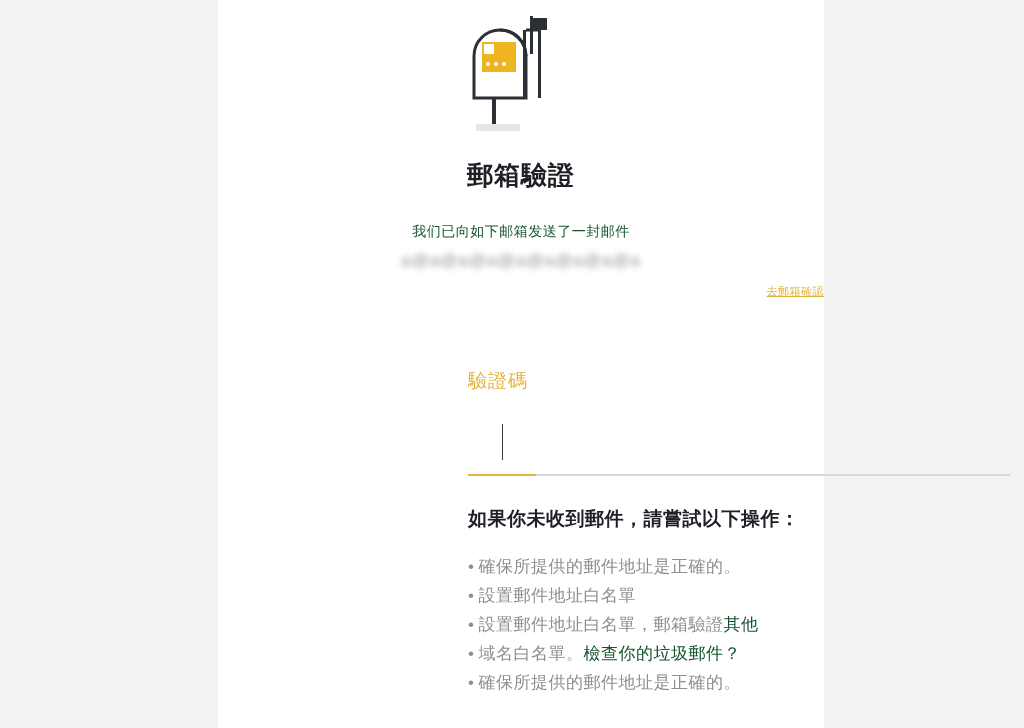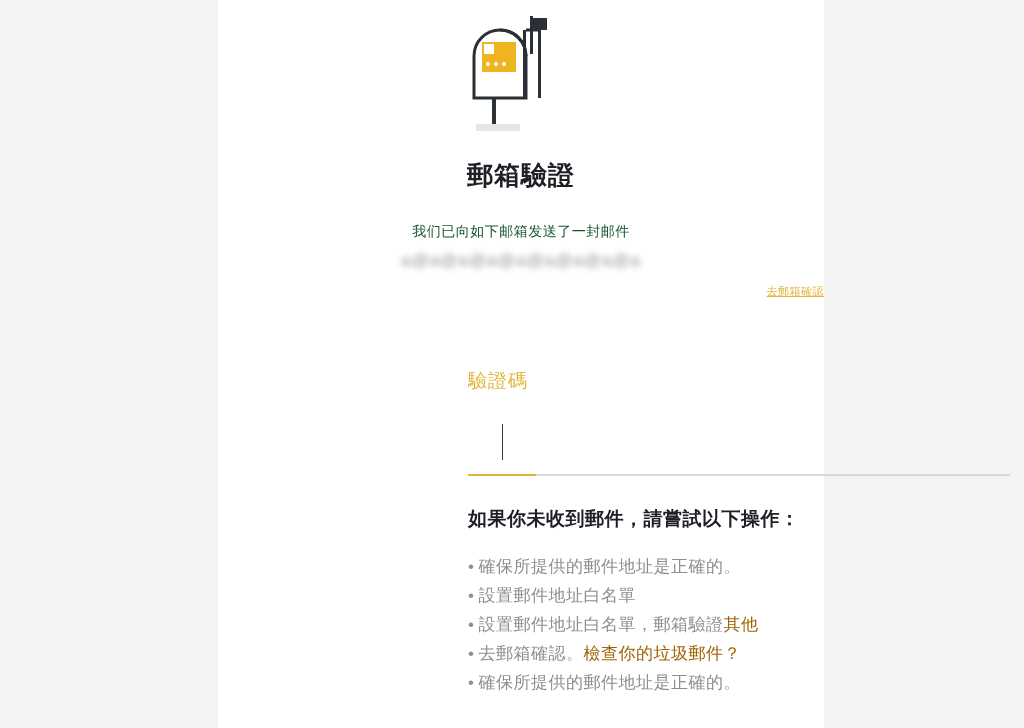--- a/index.html
+++ b/index.html
@@ -153,21 +153,21 @@
     color: #8e8e8e;
     line-height: 29px;
     letter-spacing: 0.5px;
     white-space: nowrap;
   }
   .bullet {
     color: #8e8e8e;
     margin-right: 4px;
   }
   .help-link {
-    color: #a16207;
+    color: #14532d;
     cursor: pointer;
   }
 </style>
 </head>
 <body>
 
 <div class="page">
   <div class="card">
     <div class="inner">
 
@@ -227,21 +227,21 @@
         <div class="help-item">
           <span class="bullet">•</span><span>確保所提供的郵件地址是正確的。</span>
         </div>
         <div class="help-item">
           <span class="bullet">•</span><span>設置郵件地址白名單</span>
         </div>
         <div class="help-item">
           <span class="bullet">•</span><span>設置郵件地址白名單，郵箱驗證</span><span class="help-link">其他</span>
         </div>
         <div class="help-item">
-          <span class="bullet">•</span><span>去郵箱確認。</span><span class="help-link">檢查你的垃圾郵件？</span>
+          <span class="bullet">•</span><span>域名白名單。</span><span class="help-link">檢查你的垃圾郵件？</span>
         </div>
         <div class="help-item">
           <span class="bullet">•</span><span>確保所提供的郵件地址是正確的。</span>
         </div>
       </div>
 
     </div>
   </div>
 </div>
 

